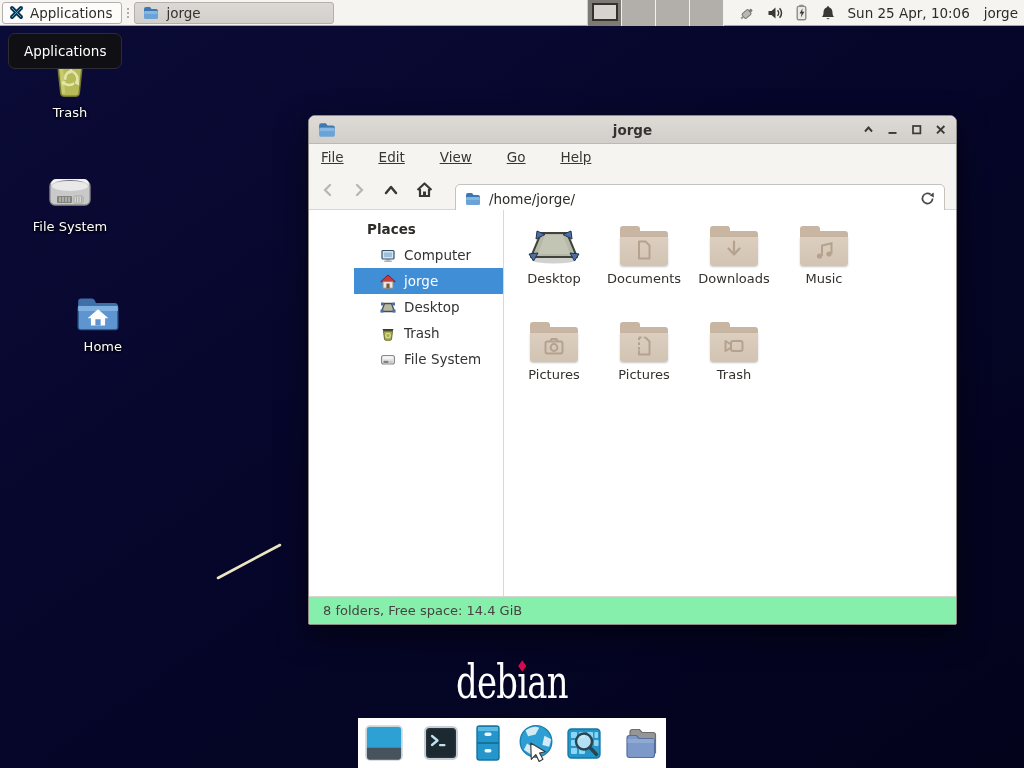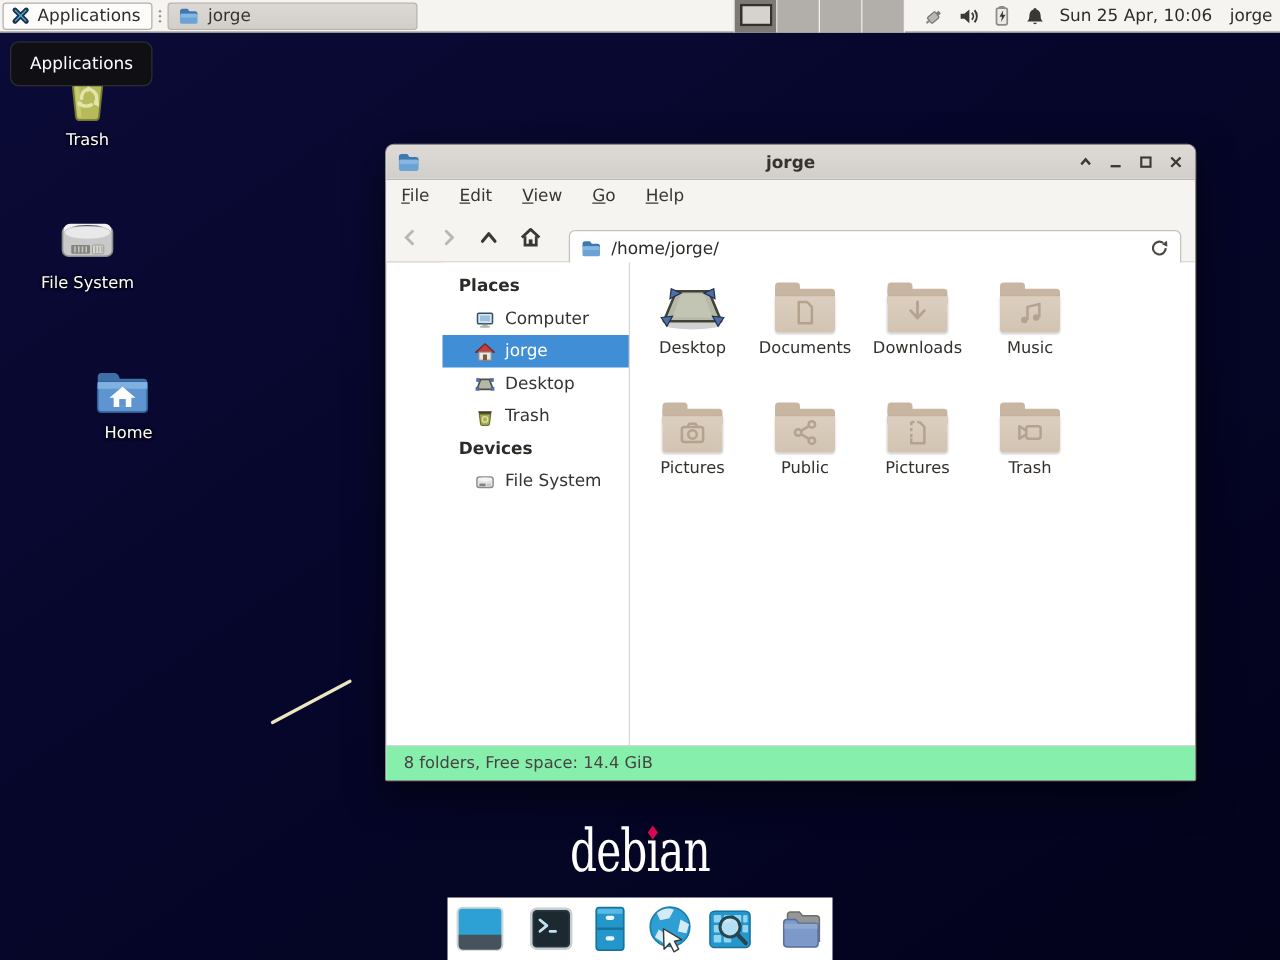--- a/index.html
+++ b/index.html
@@ -53,22 +53,22 @@
 
   
   .window{position:absolute;left:308px;top:115px;width:649px;height:510px;z-index:20;
     background:#fff;border:1px solid #8f8b86;border-radius:7px 7px 2px 2px;
     box-shadow:0 10px 30px rgba(0,0,0,.55);display:flex;flex-direction:column;}
   .titlebar{height:28px;background:linear-gradient(#dedbd7,#d2cec9);border-bottom:1px solid #bcb8b3;
     border-radius:6px 6px 0 0;display:flex;align-items:center;padding:0 9px;position:relative;flex:0 0 28px;}
   .titlebar .title{position:absolute;left:0;right:0;text-align:center;font-size:13.5px;font-weight:bold;color:#353330;}
   .win-ctrls{margin-left:auto;display:flex;align-items:center;gap:11px;position:relative;z-index:2;}
   .win-ctrls span{display:flex;cursor:default;}
-  .menubar{height:26px;background:#f6f4f1;display:flex;align-items:center;gap:24px;padding:0 12px;
-    font-size:13.5px;color:#38362f;flex:0 0 26px;}
+  .menubar{height:26px;background:#f6f4f1;display:flex;align-items:center;gap:35px;padding:0 12px;
+    font-size:13.5px;color:#38362f;flex:0 0 26px;text-decoration:underline;}
   .menubar .mi{display:inline-block;}
   .menubar .mi::first-letter{text-decoration:underline;}
   .toolbar{height:40px;background:#f6f4f1;border-bottom:1px solid #d8d4cf;display:flex;align-items:center;
     padding:0 11px;gap:15px;flex:0 0 40px;}
   .pathbar{flex:1;height:30px;margin-left:6px;background:#fff;border:1px solid #c5c1bc;border-radius:5px;
     display:flex;align-items:center;gap:8px;padding:0 9px;margin-top:18px;}
   .pathbar input{flex:1;border:none;outline:none;font-family:inherit;font-size:13.5px;color:#2d2b28;background:transparent;}
   .content{flex:1;display:flex;min-height:0;margin-left:45px;}
   .sidebar{width:175px;border-right:1px solid #dbd7d2;background:#fff;padding-top:6px;font-size:13.5px;}
   .sb-header{font-weight:bold;color:#2d2b28;padding:5px 12px 5px 13px;}
@@ -367,21 +367,20 @@
         <span>
           <svg width="16" height="15" viewBox="0 0 16 15">
               <polygon points="2.5,3 13.5,3 12.5,5.5 3.5,5.5" fill="#3c3c30"></polygon>
               <path d="M3.5,5.2 h9 l-1,8 q-0.1,1 -1,1 h-5 q-0.9,0 -1,-1 z" fill="#a9ae50" stroke="#6c7030" stroke-width="1"></path>
               <circle cx="8" cy="9.5" r="2.2" fill="none" stroke="#dde0a4" stroke-width="1.1"></circle>
             </svg>
         </span>
         <span>Trash</span>
       </div>
 
-      <div class="sb-header">Devices</div>
 
       <div class="sb-item">
         <span>
           <svg width="16" height="15" viewBox="0 0 16 15">
               <rect x="1.5" y="3.5" width="13" height="8.5" rx="2" fill="#e4e4e4" stroke="#8a8a8a" stroke-width="1.1"></rect>
               <ellipse cx="8" cy="5.5" rx="5.5" ry="1.6" fill="#f4f4f4"></ellipse>
               <rect x="3.5" y="8.8" width="5" height="2.2" rx="0.5" fill="#84847e"></rect>
               <rect x="9.5" y="8.8" width="3.2" height="2.2" rx="0.5" fill="#c9c9c4"></rect>
             </svg>
         </span>
@@ -452,34 +451,20 @@
               <div class="front"></div>
             <svg class="emblem" width="24" height="24" viewBox="0 0 24 24" fill="none" stroke="#b4a28e" stroke-width="2">
                 <rect x="3.5" y="7.5" width="17" height="12" rx="2"></rect>
                 <circle cx="12" cy="13.5" r="3.4"></circle>
                 <path d="M8,7.5 l1.6,-2.6 h4.8 L16,7.5"></path>
               </svg>
           </div>
           <div class="lbl">Pictures</div>
         </div>
 
-        <div class="cell">
-          <div class="folder">
-            <div class="tab"></div>
-              <div class="back"></div>
-              <div class="front"></div>
-            <svg class="emblem" width="24" height="24" viewBox="0 0 24 24" fill="none" stroke="#b4a28e" stroke-width="2">
-                <circle cx="6.5" cy="12" r="2.6"></circle>
-                <circle cx="17.5" cy="5.5" r="2.6"></circle>
-                <circle cx="17.5" cy="18.5" r="2.6"></circle>
-                <path d="M8.9,10.7 L15.1,6.9 M8.9,13.3 L15.1,17.1"></path>
-              </svg>
-          </div>
-          <div class="lbl">Public</div>
-        </div>
 
         <div class="cell">
           <div class="folder">
             <div class="tab"></div>
               <div class="back"></div>
               <div class="front"></div>
             <svg class="emblem" width="24" height="24" viewBox="0 0 24 24" fill="none" stroke="#b4a28e" stroke-width="2">
                 <path d="M13.5,3.5 l4,4 v13 h-10.5 v-4" stroke-linejoin="round"></path>
                 <path d="M7,3.5 h6.5 M7,3.5 v13" stroke-dasharray="2.6,2.2"></path>
               </svg>

